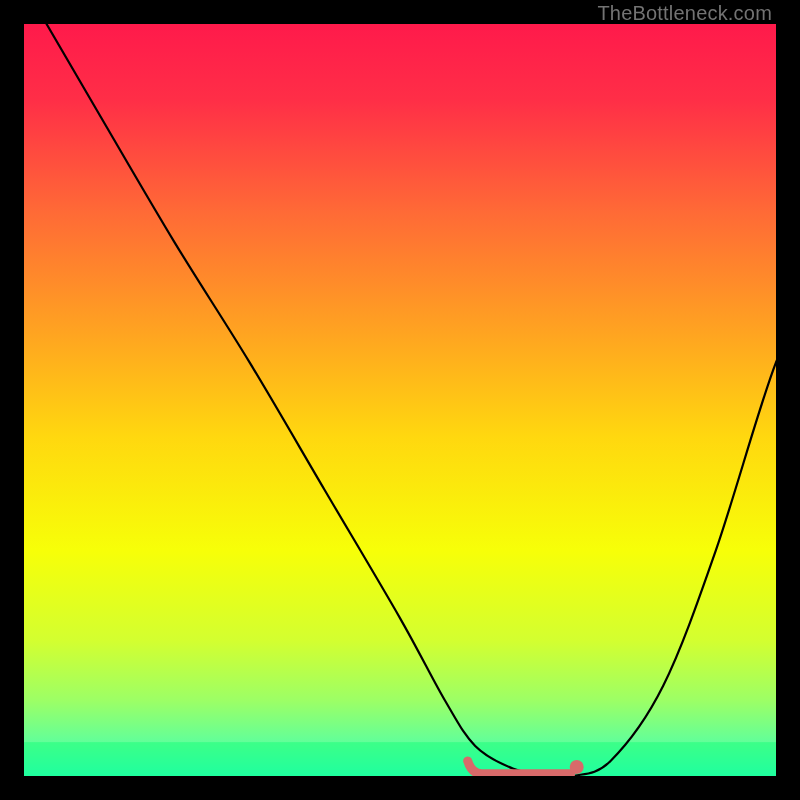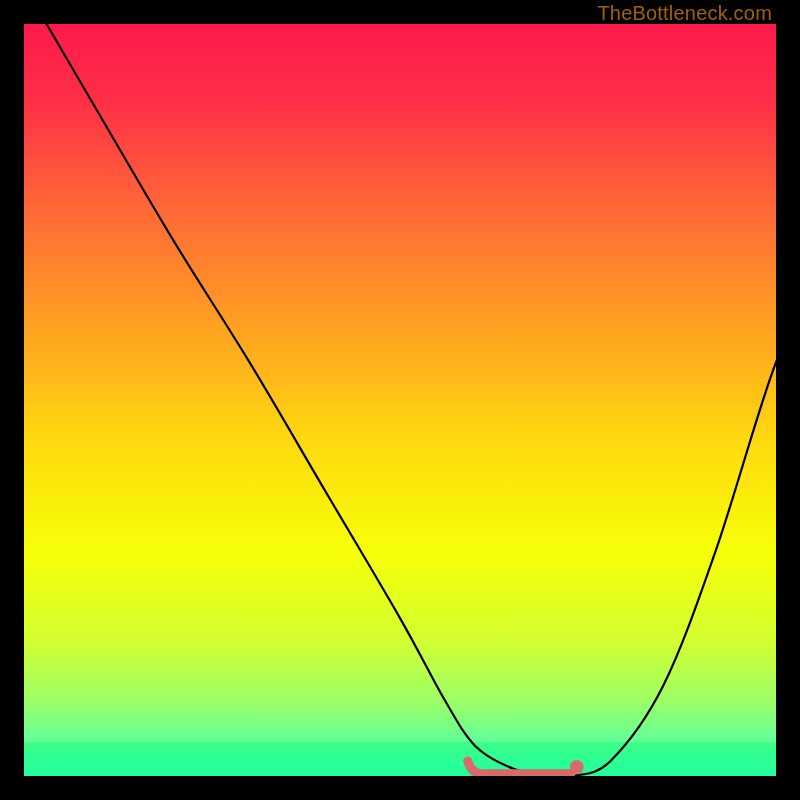--- a/index.html
+++ b/index.html
@@ -23,21 +23,21 @@
     position: absolute;
     left: 0;
     top: 0;
     width: 752px;
     height: 752px;
   }
   .watermark {
     position: absolute;
     top: 2px;
     right: 28px;
-    color: #a16207;
+    color: #737373;
     font-size: 20px;
     letter-spacing: 0.2px;
     user-select: none;
   }
 </style>
 </head>
 <body>
 
 <div class="frame">
   <svg class="plot" viewBox="0 0 752 752" preserveAspectRatio="none">

